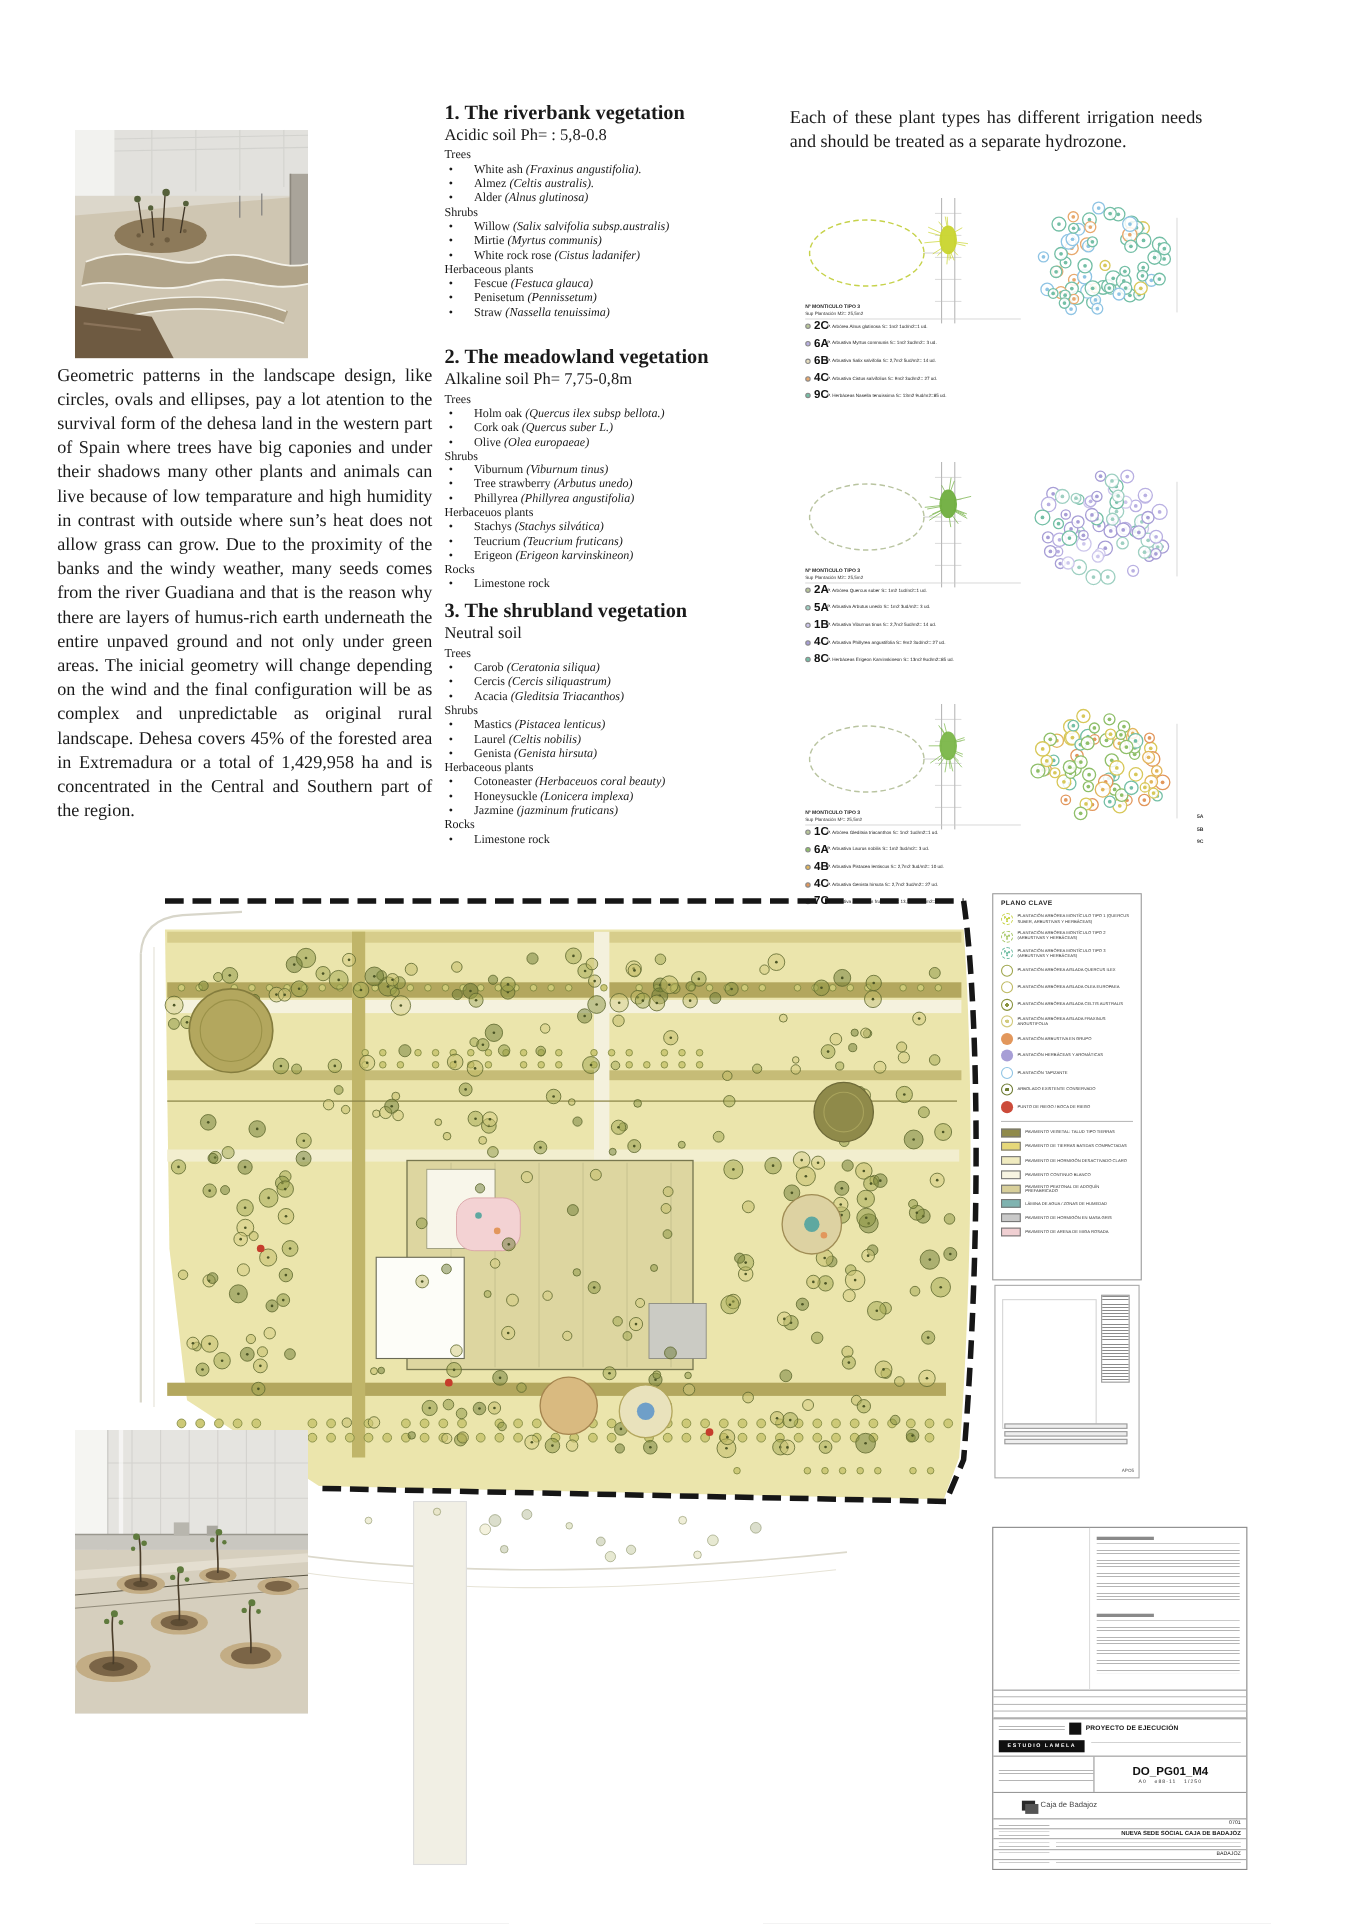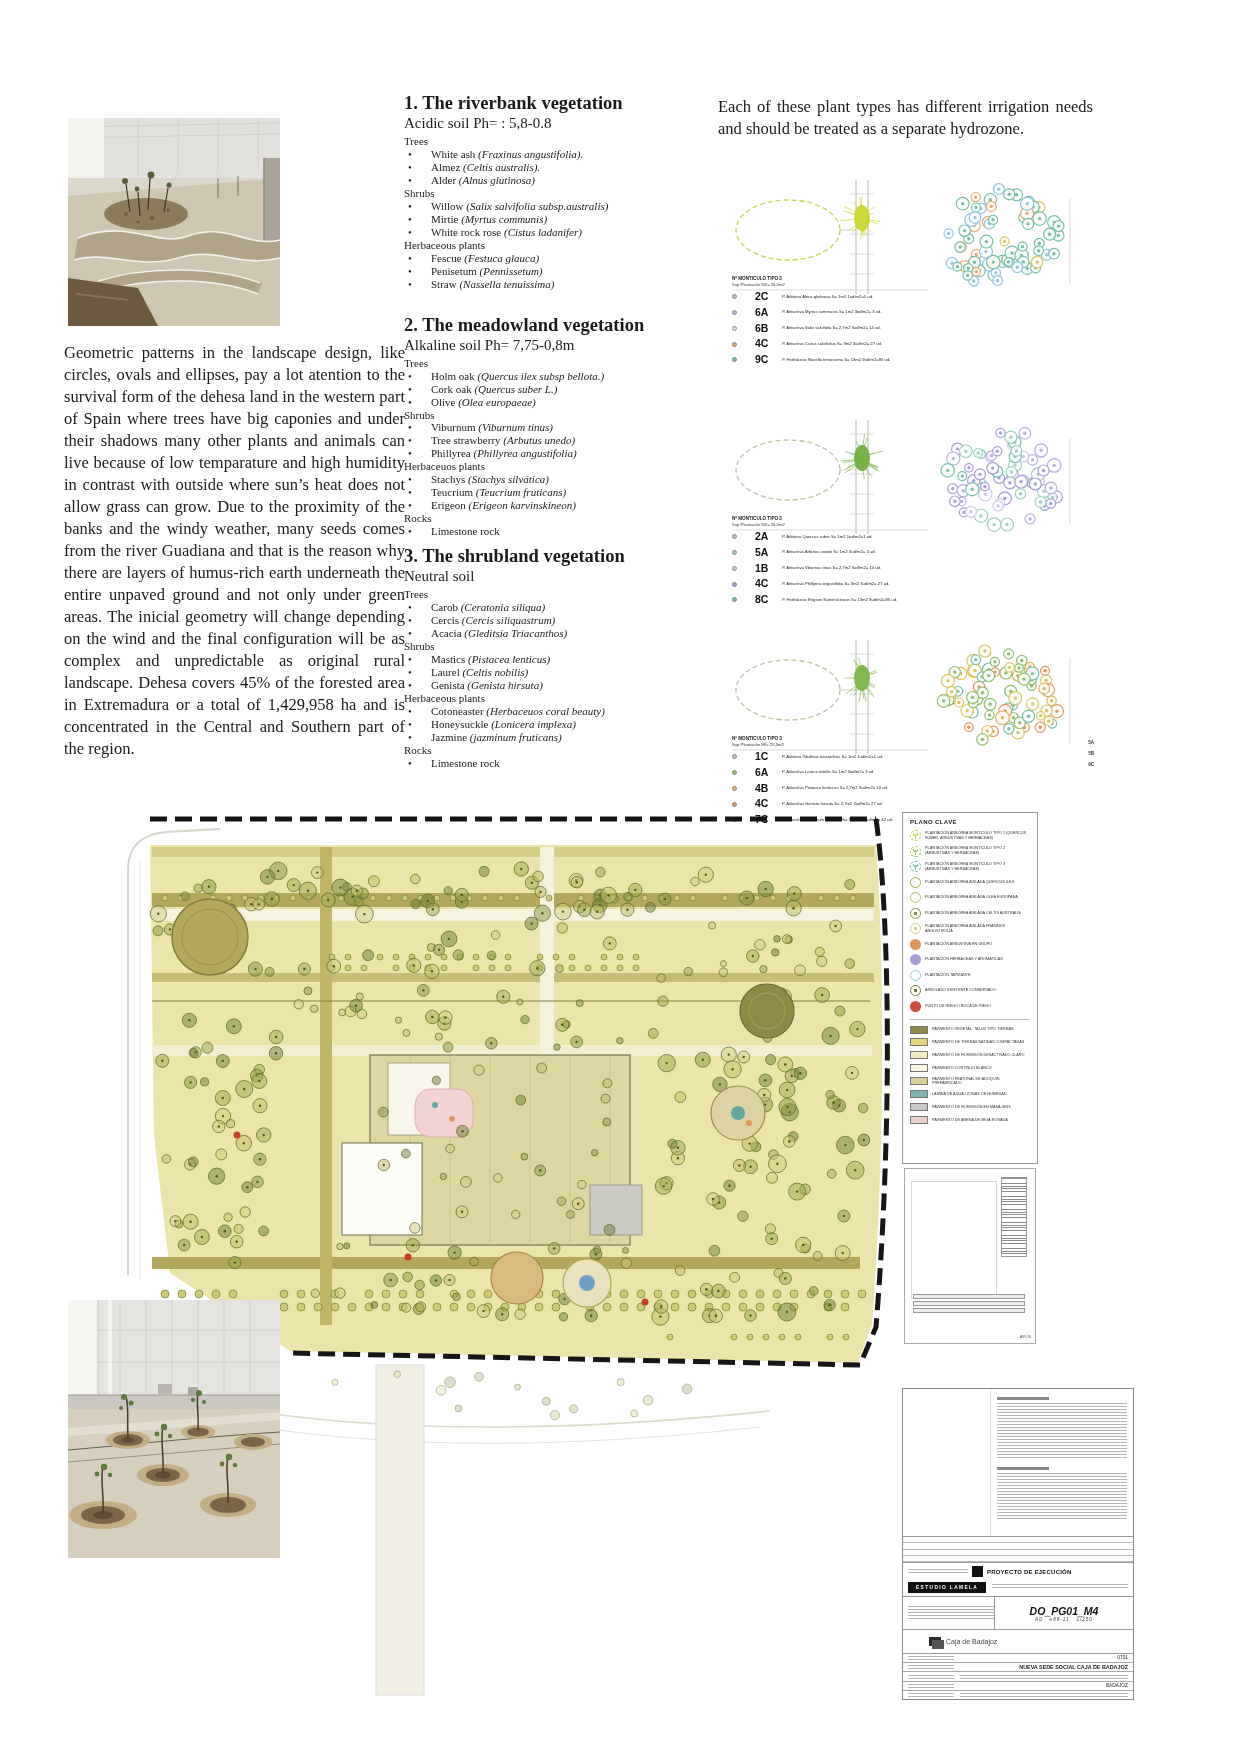--- a/index.html
+++ b/index.html
@@ -10,21 +10,21 @@
   
   .title{position:absolute;left:55px;top:42px;font-size:21px;font-weight:bold;letter-spacing:.2px;margin:0;}
 
   
   .photo{position:absolute;overflow:hidden;}
   .photo-top{left:68px;top:118px;width:212px;height:208px;}
   .photo-bottom{left:68px;top:1300px;width:212px;height:258px;z-index:6;}
 
   
   .intro{position:absolute;left:52px;top:330px;width:341px;font-size:16.5px;line-height:22px;
-         text-align:justify;margin:12px;}
+         text-align:justify;margin:0;}
 
   
   .mid-col{position:absolute;left:404px;top:93px;width:314px;}
   .plant-section h2{font-size:18.5px;margin:0 0 1px;font-weight:bold;}
   .plant-section .soil{font-size:15px;margin:0 0 3px;}
   .plant-section{margin:0;}
   .sec-2{margin-top:24px;}
   .sec-3{margin-top:8px;}
   .prow{font-size:11px;line-height:1.18;white-space:nowrap;}
   .prow .cat{font-size:11px;}
@@ -33,21 +33,21 @@
 
   
   .irrig{position:absolute;left:718px;top:96px;width:375px;font-size:16.5px;line-height:22px;
          text-align:justify;margin:0;}
   .diagram{position:absolute;left:718px;width:378px;height:172px;}
   .d1{top:172px;} .d2{top:412px;} .d3{top:632px;}
   .diagram svg{position:absolute;left:0;top:0;}
   .dcap{position:absolute;left:14px;top:104px;width:190px;font-family:"Liberation Sans","DejaVu Sans",sans-serif;}
   .dcap .dtitle{font-size:4.6px;font-weight:bold;color:#222;margin-bottom:1px;}
   .dcap .dsub{font-size:4.2px;color:#333;margin-bottom:2px;}
-  .dleg-row{display:flex;align-items:center;gap:18px;font-size:4.2px;color:#222;line-height:1.5;}
+  .dleg-row{display:flex;align-items:center;gap:3px;font-size:4.2px;color:#222;line-height:1.5;}
   .dleg-row .dot{width:5px;height:5px;border-radius:50%;background:var(--c,#999);border:.5px solid #888;flex:0 0 auto;}
   .dleg-row .code{width:9px;font-weight:bold;}
   .side-codes{position:absolute;right:2px;top:108px;display:flex;flex-direction:column;gap:6px;
               font-family:"Liberation Sans",sans-serif;font-size:4.6px;color:#333;font-weight:bold;}
 
   
   .plan-svg{position:absolute;left:70px;top:805px;z-index:1;}
   .bnd{stroke:#161616;stroke-width:5;fill:none;stroke-dasharray:17 8;}
 
   
@@ -94,21 +94,21 @@
   .tb-rev div{flex:1;border-bottom:.4px solid #bbb;}
   .tb-banner-top{height:15px;display:flex;align-items:center;gap:4px;padding:2px 5px 0;}
   .tsa-box{width:11px;height:11px;background:#111;flex:0 0 auto;}
   .ptype{font-size:6px;font-weight:bold;color:#111;letter-spacing:.2px;}
   .tb-banner{height:18px;display:flex;align-items:center;gap:6px;padding:0 5px;}
   .studio-box{background:#101010;color:#fff;font-size:4.8px;letter-spacing:1.4px;padding:3px 8px;font-weight:bold;}
   .addr{flex:1;height:6px;}
   .tb-code{height:34px;border-top:.5px solid #999;border-bottom:.5px solid #999;display:flex;align-items:center;}
   .code-left{width:86px;height:14px;margin-left:5px;}
   .code-box{flex:1;text-align:center;border-left:.5px solid #999;align-self:stretch;
-            display:flex;flex-direction:column;justify-content:center;font-style:italic;}
+            display:flex;flex-direction:column;justify-content:center;}
   .code{font-size:10.5px;font-weight:bold;color:#111;}
   .code-sub{font-size:4.6px;color:#333;letter-spacing:1px;}
   .tb-client{height:24px;display:flex;align-items:center;gap:5px;padding-left:26px;border-bottom:.5px solid #999;}
   .cb-logo{width:12px;height:9px;background:#2a2a2a;position:relative;flex:0 0 auto;}
   .cb-logo:after{content:"";position:absolute;left:3px;top:3px;width:12px;height:9px;background:#555;}
   .cb-name{font-size:7px;color:#444;}
   .tb-rows{flex:1;display:flex;flex-direction:column;}
   .tb-row{flex:1;border-bottom:.4px solid #aaa;display:flex;align-items:center;padding:0 5px;}
   .tb-row:last-child{border-bottom:none;}
   .tb-lbl{width:46px;height:4px;margin-right:6px;flex:0 0 auto;}

